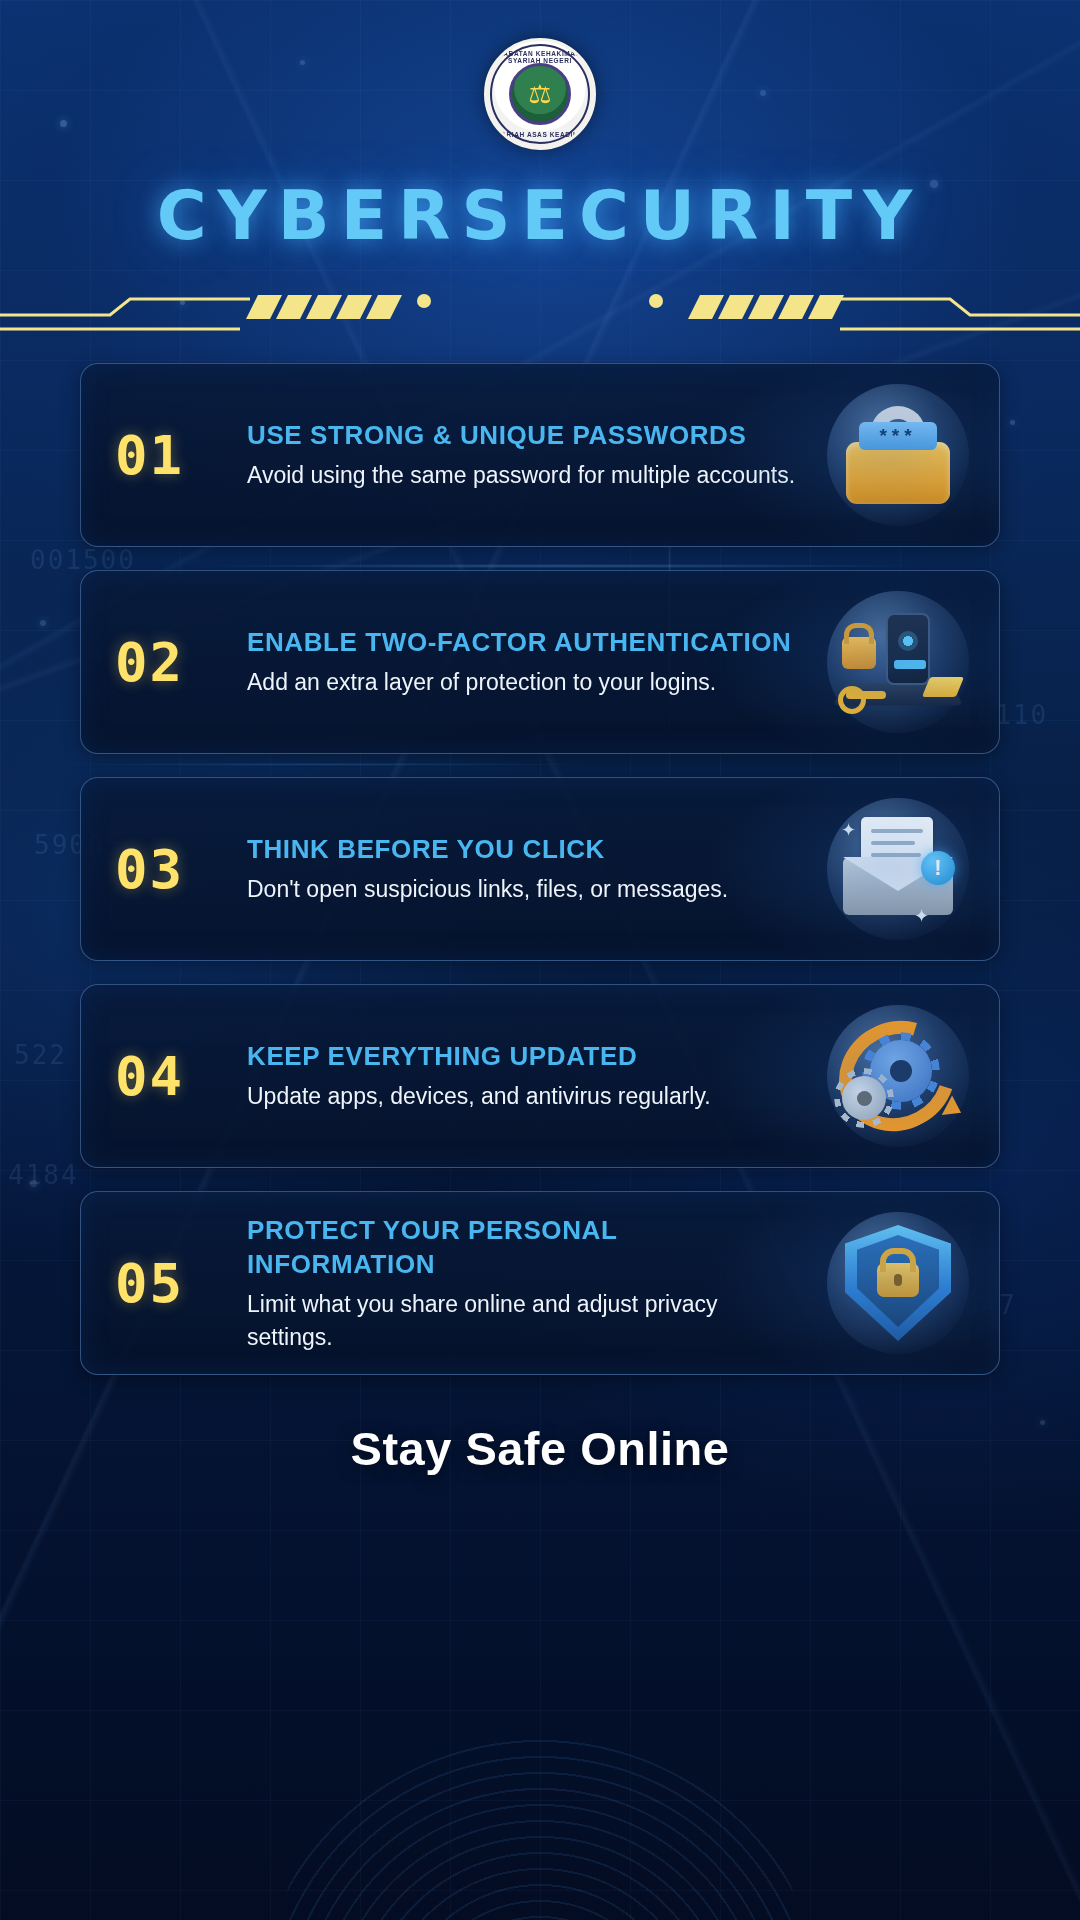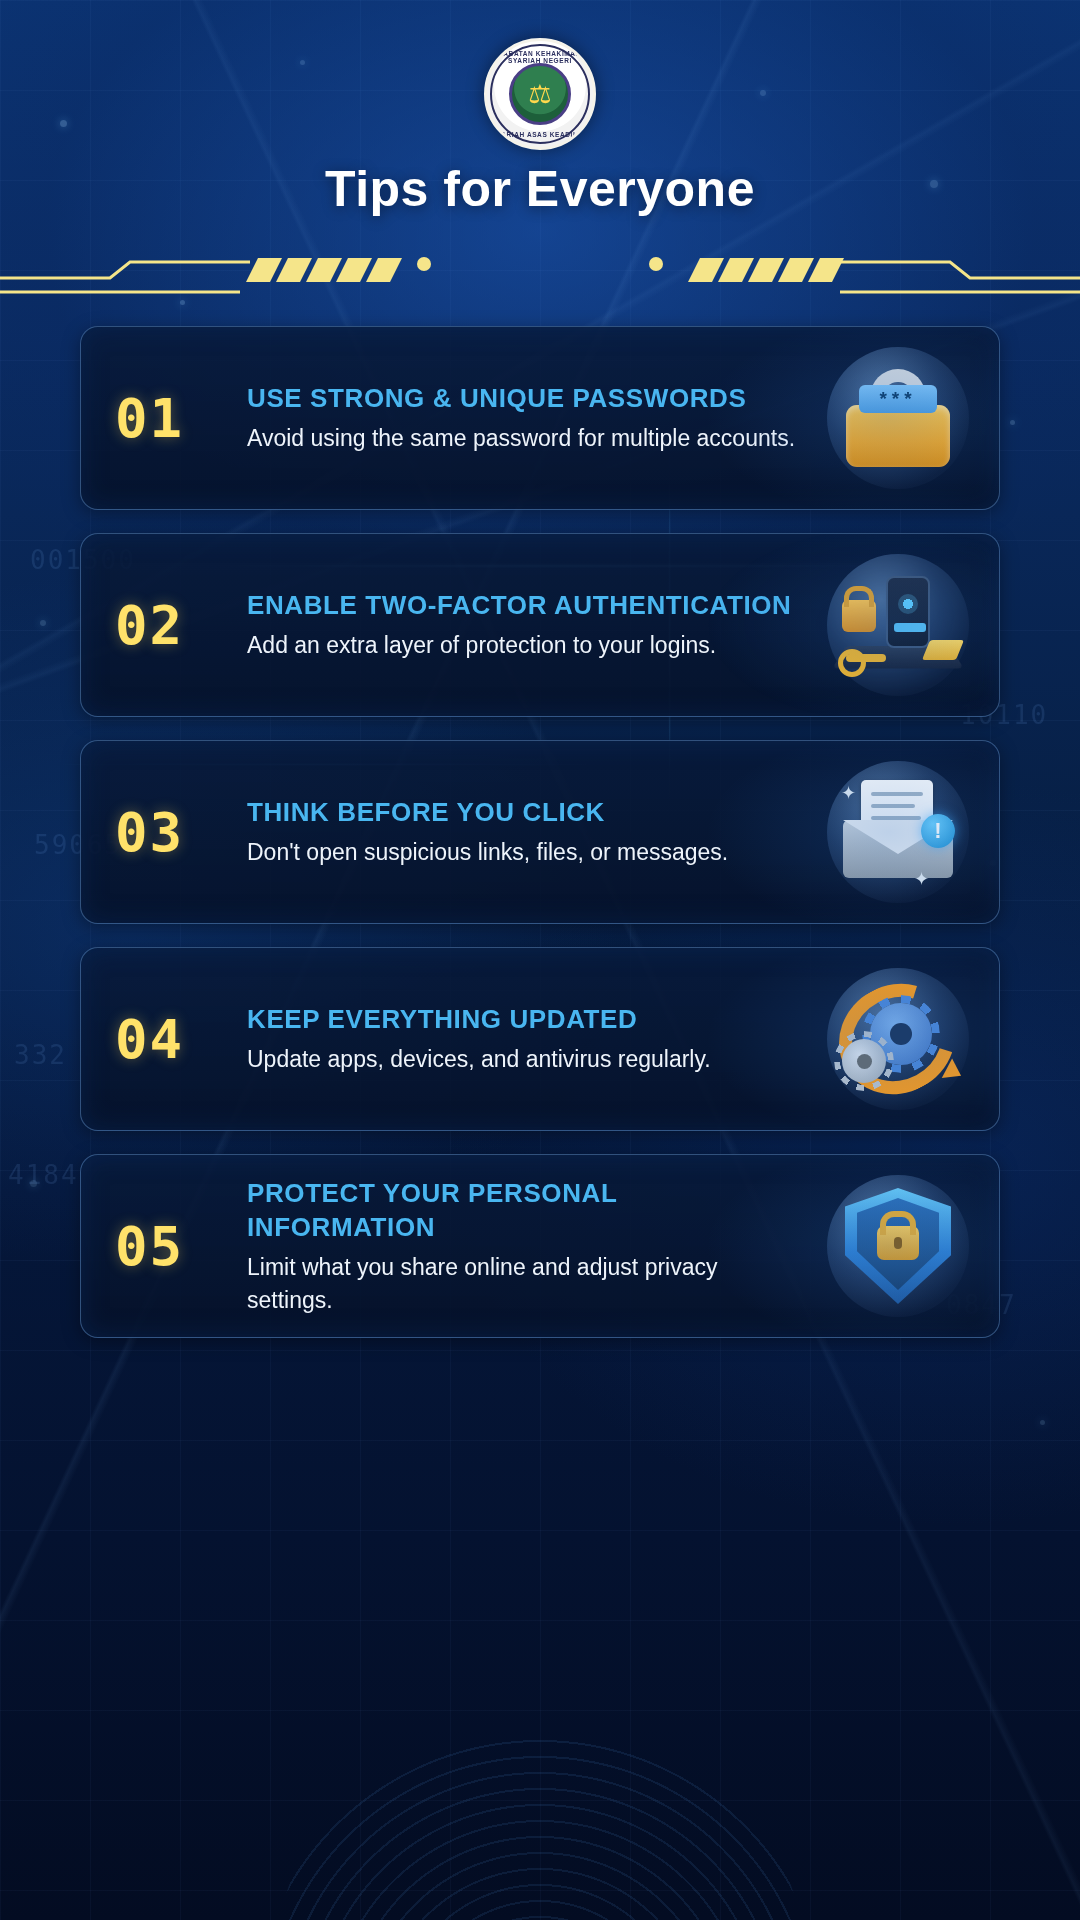--- a/index.html
+++ b/index.html
@@ -415,34 +415,34 @@
     <span style="left:40px;  top:620px;  width:6px;  height:6px;  opacity:.35"></span>
     <span style="left:990px; top:860px;  width:6px;  height:6px;  opacity:.3"></span>
     <span style="left:30px;  top:1180px; width:7px;  height:7px;  opacity:.3"></span>
     <span style="left:1040px;top:1420px; width:5px;  height:5px;  opacity:.3"></span>
     <span style="left:300px; top:60px;   width:5px;  height:5px;  opacity:.35"></span>
     <span style="left:760px; top:90px;   width:6px;  height:6px;  opacity:.35"></span>
   </div>
 
   <div class="bg-ghost-num" style="left:30px; top:545px;">001500</div>
   <div class="bg-ghost-num" style="left:8px;  top:1160px;">4184</div>
-  <div class="bg-ghost-num" style="left:14px; top:1040px;">332</div>
+  <div class="bg-ghost-num" style="left:14px; top:1040px;">522</div>
   <div class="bg-ghost-num" style="left:34px; top:830px;">59065</div>
   <div class="bg-ghost-num" style="left:960px;top:700px;">10110</div>
   <div class="bg-ghost-num" style="left:946px;top:1290px;">0847</div>
 
   <header>
     <div class="logo">
       <div class="ring-text"></div>
       <div class="ring-label top">JABATAN KEHAKIMAN SYARIAH NEGERI</div>
       <div class="ring-label bottom">SYARIAH   ASAS   KEADILAN</div>
       <div class="emblem">⚖</div>
     </div>
 
-    <h2 class="subtitle">Tips for Everyone</h2>
+    <h1 class="title">CYBERSECURITY</h1>
   </header>
 
   <div class="divider">
     <svg width="1080" height="62" viewBox="0 0 1080 62" xmlns="http://www.w3.org/2000/svg">
       <g stroke="#f5e58a" stroke-width="3" fill="none">
         <path d="M0 30 L110 30 L130 14 L250 14"></path>
         <path d="M1080 30 L970 30 L950 14 L830 14"></path>
         <path d="M0 44 L240 44"></path>
         <path d="M1080 44 L840 44"></path>
       </g>
@@ -565,14 +565,17 @@
             <div class="sh"></div>
             <div class="sh-inner"></div>
             <div class="pad"></div>
           </div>
         </div>
       </div>
     </div>
 
   </div>
 
+  <div class="footer">
+    <div class="tagline">Stay Safe Online</div>
+  </div>
 
 </div>
 
 </body></html>

